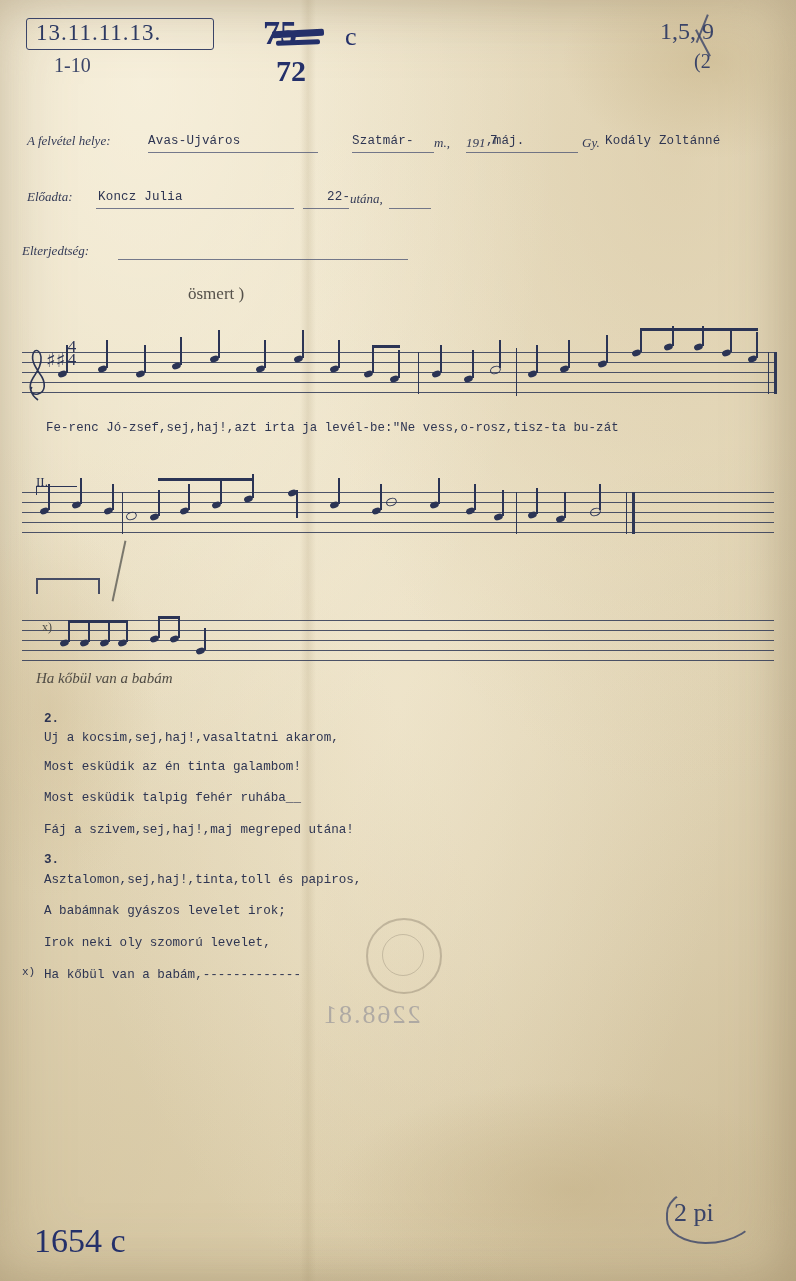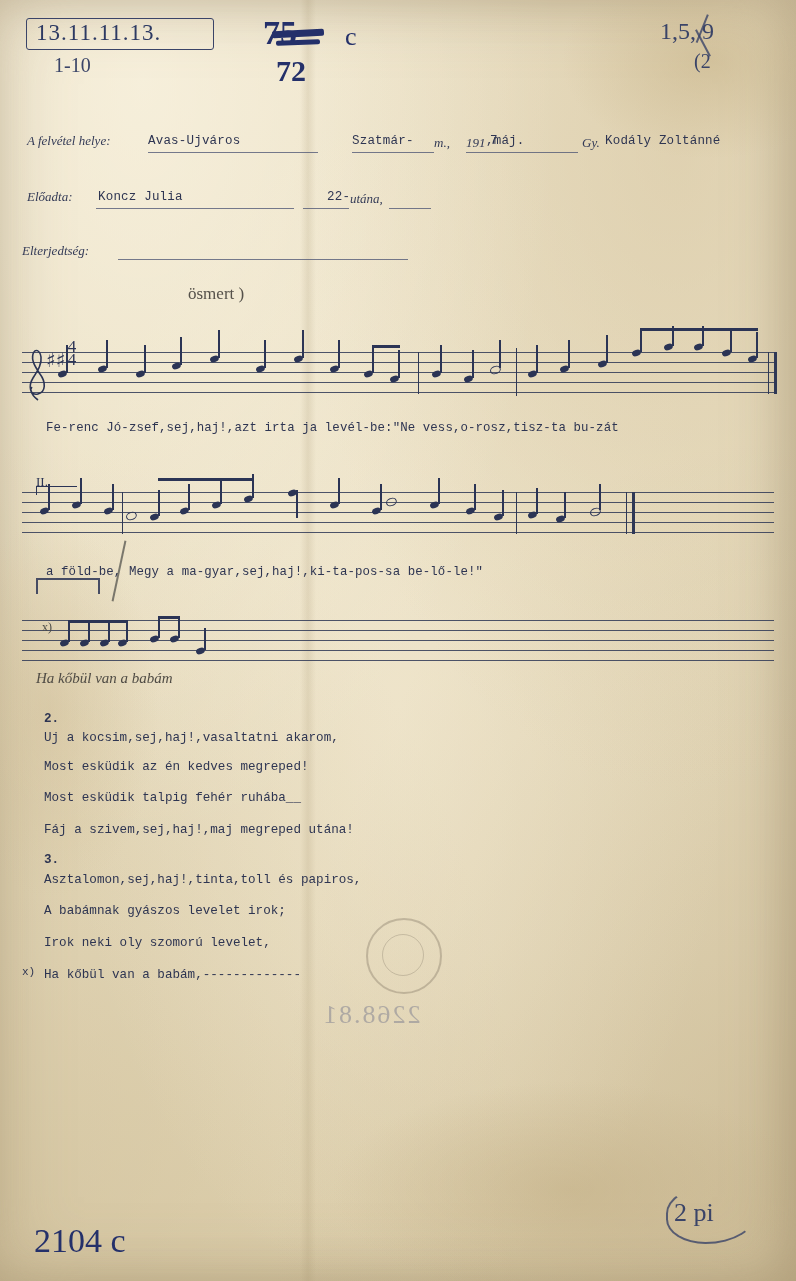--- a/index.html
+++ b/index.html
@@ -261,21 +261,20 @@
     <div class="nh" style="left:528px;top:512px;"></div>
       <div class="stem" style="left:536px;top:488px;height:26px;"></div>
     <div class="nh" style="left:556px;top:516px;"></div>
       <div class="stem" style="left:564px;top:492px;height:26px;"></div>
     <div class="nh open" style="left:590px;top:508px;"></div>
       <div class="stem" style="left:599px;top:484px;height:26px;"></div>
     <div class="bar" style="left:626px;top:492px;height:42px;"></div>
     <div class="bar thick" style="left:632px;top:492px;height:42px;"></div>
   </div>
 
-  <div class="lyric" style="left:46px;top:565px;">a föld-be, Megy a ma-gyar,sej,haj!,ki-ta-pos-sa be-lő-le!"</div>
 
   <div style="position:absolute;left:118px;top:540px;width:2px;height:62px;background:#4a4a46;transform:rotate(12deg);opacity:.7;"></div>
   <div style="position:absolute;left:36px;top:578px;width:60px;height:14px;border-top:2px solid #2b3455;border-left:2px solid #2b3455;border-right:2px solid #2b3455;opacity:.85;"></div>
 
   <div class="staff" style="left:22px;top:620px;width:752px;height:42px;">
     <div class="line" style="top:0px;"></div>
     <div class="line" style="top:10px;"></div>
     <div class="line" style="top:20px;"></div>
     <div class="line" style="top:30px;"></div>
     <div class="line" style="top:40px;"></div>
@@ -296,33 +295,33 @@
     <div class="nh" style="left:170px;top:636px;"></div>
       <div class="stem" style="left:178px;top:616px;height:22px;"></div>
     <div class="beam" style="left:158px;top:616px;width:22px;"></div>
     <div class="nh" style="left:196px;top:648px;"></div>
       <div class="stem" style="left:204px;top:628px;height:22px;"></div>
   </div>
   <div class="hand" style="position:absolute;left:36px;top:670px;font-size:15px;color:#4f4b44;font-style:italic;">Ha kőbül van a babám</div>
 
   <div class="verse" style="left:44px;top:707px;font-weight:bold;">2.</div>
   <div class="verse" style="left:44px;top:726px;">Uj a kocsim,sej,haj!,vasaltatni akarom,</div>
-  <div class="verse" style="left:44px;top:755px;">Most esküdik az én kedves megreped!</div>
+  <div class="verse" style="left:44px;top:755px;">Most esküdik az én tinta galambom!</div>
   <div class="verse" style="left:44px;top:786px;">Most esküdik talpig fehér ruhába__</div>
   <div class="verse" style="left:44px;top:818px;">Fáj a szivem,sej,haj!,maj megreped utána!</div>
 
   <div class="verse" style="left:44px;top:848px;font-weight:bold;">3.</div>
   <div class="verse" style="left:44px;top:868px;">Asztalomon,sej,haj!,tinta,toll és papiros,</div>
   <div class="verse" style="left:44px;top:899px;">A babámnak gyászos levelet irok;</div>
   <div class="verse" style="left:44px;top:931px;">Irok neki oly szomorú levelet,</div>
   <div class="verse" style="left:22px;top:960px;font-size:11px;">x)</div>
   <div class="verse" style="left:44px;top:963px;">Ha kőbül van a babám,-------------</div>
 
   <div style="position:absolute;left:366px;top:918px;width:72px;height:72px;border:2px solid rgba(120,110,92,.35);border-radius:50%;"></div>
   <div style="position:absolute;left:382px;top:934px;width:40px;height:40px;border:1.5px solid rgba(120,110,92,.3);border-radius:50%;"></div>
 
   <div style="position:absolute;left:322px;top:1000px;font-family:'Liberation Serif',serif;font-size:26px;color:rgba(90,95,130,.38);transform:scaleX(-1);letter-spacing:2px;">2268.81</div>
 
-  <div class="big-blue" style="position:absolute;left:34px;top:1222px;font-size:34px;">2104 c</div>
+  <div class="big-blue" style="position:absolute;left:34px;top:1222px;font-size:34px;">1654 c</div>
   <div class="hand" style="position:absolute;left:674px;top:1198px;font-size:26px;color:#3a4468;">2 pi</div>
   <div style="position:absolute;left:666px;top:1186px;width:88px;height:54px;border:2px solid rgba(58,68,104,.8);border-radius:50% 40% 60% 45%;border-top-color:transparent;border-right-color:transparent;"></div>
 
 </div>
 
 </body></html>

